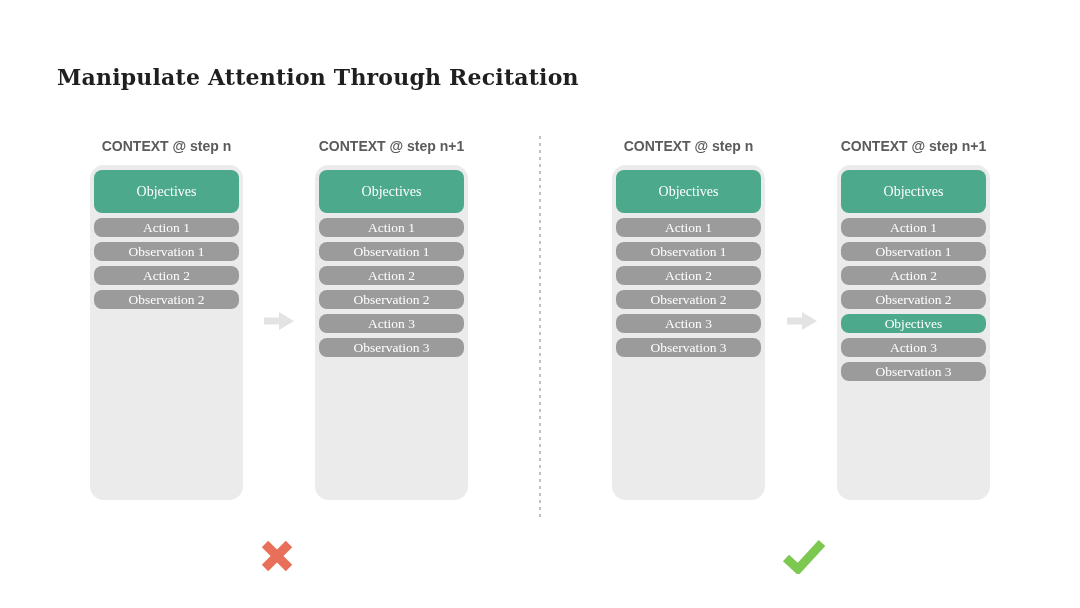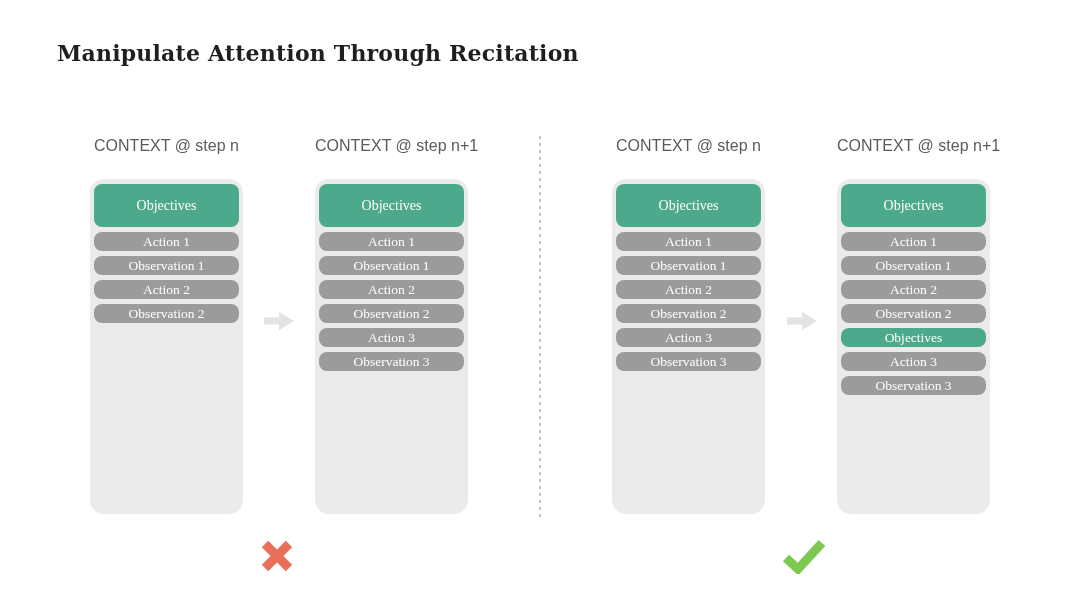--- a/index.html
+++ b/index.html
@@ -17,34 +17,35 @@
   * { margin:0; padding:0; box-sizing:border-box; }
   html,body { background:#fff; }
   .slide {
     position:relative;
     width:1080px; height:608px;
     background:#fff;
     overflow:hidden;
     font-family:"Liberation Sans", sans-serif;
   }
   .title {
-    position:absolute; left:57px; top:40px;
+    position:absolute; left:57px; top:64px;
     font-family:"DejaVu Serif","Liberation Serif",serif;
     font-weight:bold; font-size:22px; color:var(--title_text);
     letter-spacing:0.2px;
   }
   .col { position:absolute; top:139px; width:153px; }
   .col-header {
     height:14px; line-height:14px;
     text-align:center;
-    font-size:16px; color:var(--header_text);
+    font-size:14px; color:var(--header_text);
     white-space:nowrap;
+    font-weight:bold;
   }
   .panel {
-    margin-top:26px; height:335px;
+    margin-top:12px; height:335px;
     background:var(--panel);
     border-radius:14px;
     padding:5px 4px 0 4px;
   }
   .pill {
     height:19px; margin-bottom:5px;
     border-radius:8px;
     background:var(--gray);
     color:var(--pill_text);
     font-family:"Liberation Serif","DejaVu Serif",serif;

